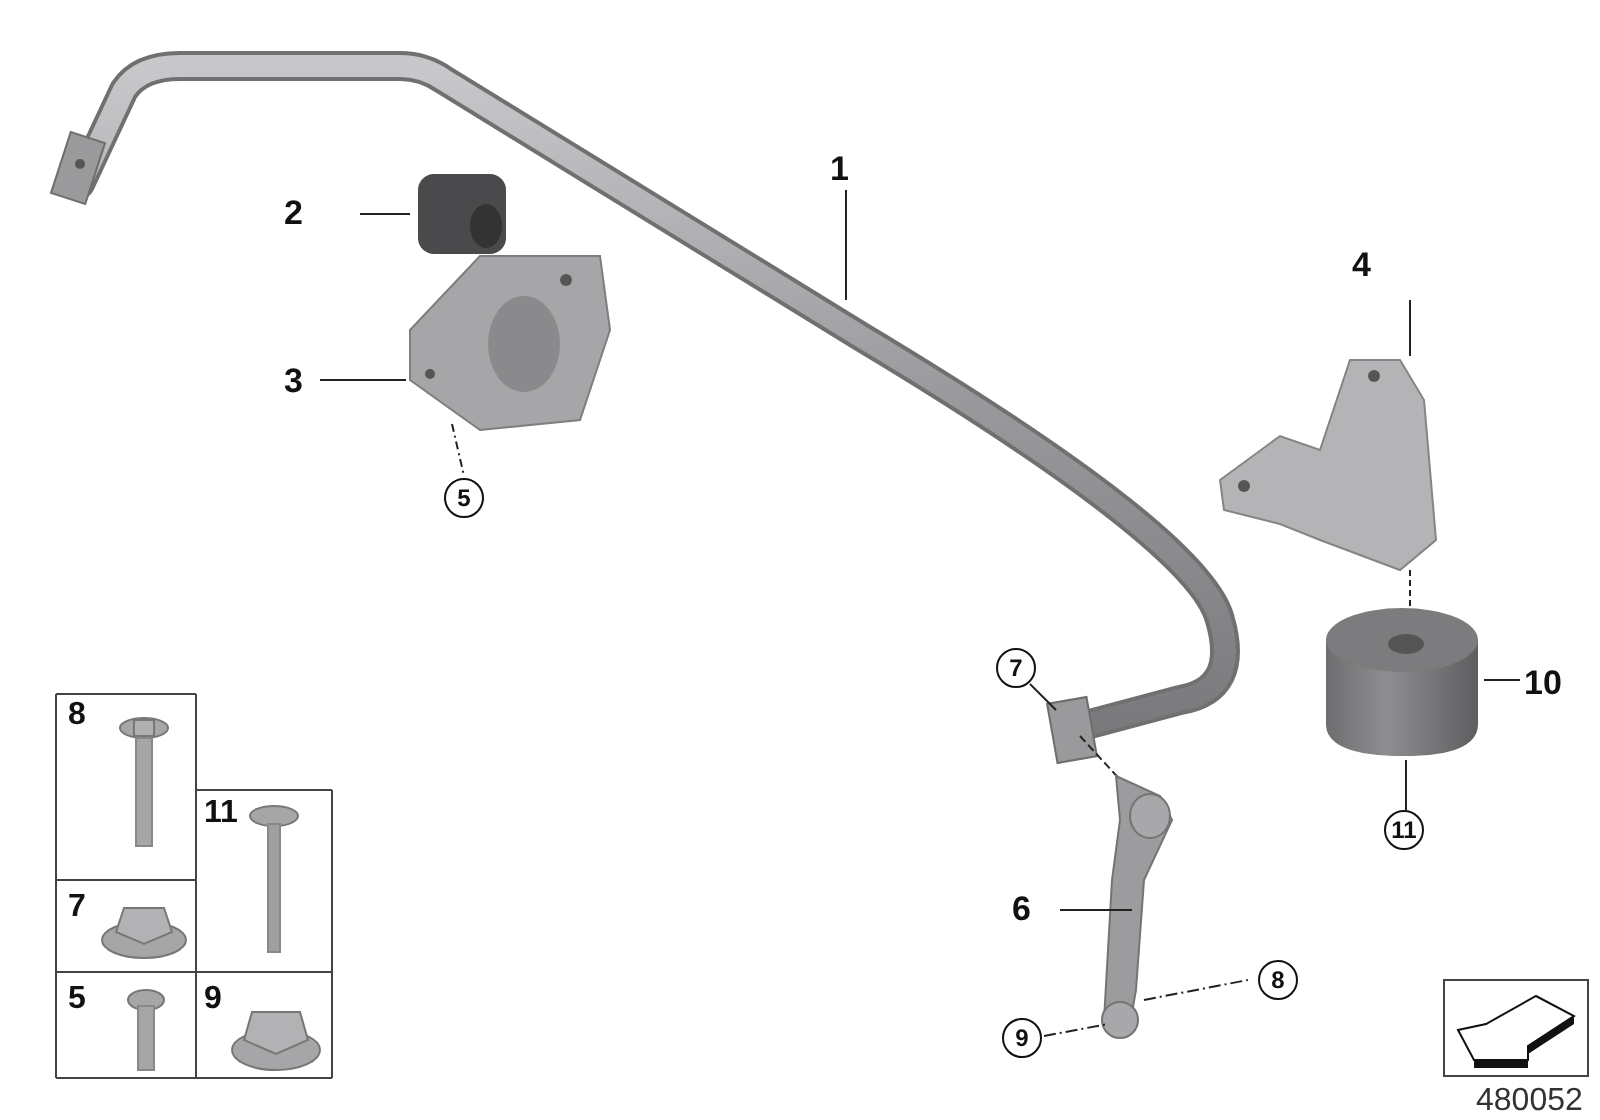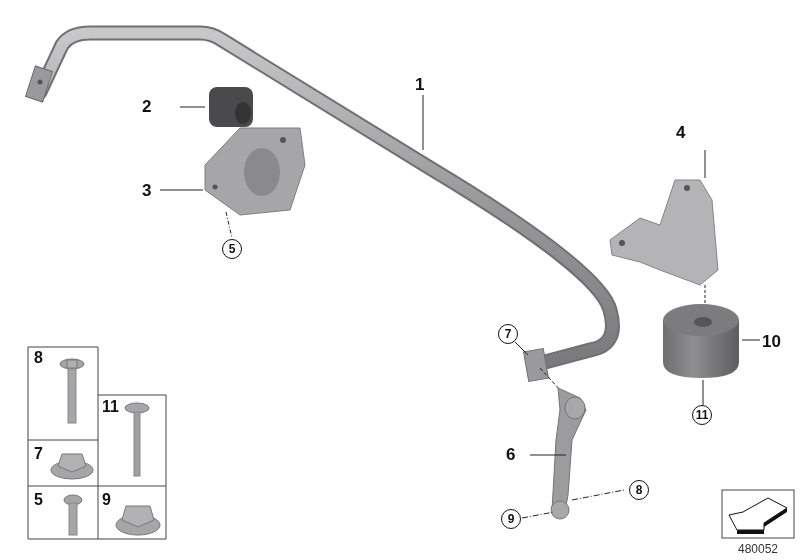--- a/index.html
+++ b/index.html
@@ -1,21 +1,21 @@
 <!DOCTYPE html>
 <html><head>
 <meta charset="utf-8">
 <style>
   html, body { margin:0; padding:0; background:#ffffff; }
   body { width:800px; height:560px; position:relative; overflow:hidden; font-family:"Liberation Sans", sans-serif; }
   svg.diagram { position:absolute; left:0; top:0; width:800px; height:560px; }
   .lbl { position:absolute; font-weight:bold; font-size:17px; color:#111; line-height:1; }
   .circ { position:absolute; width:20px; height:20px; border:1.6px solid #111; border-radius:50%; font-size:12px; font-weight:bold; display:flex; align-items:center; justify-content:center; background:#fff; color:#111; box-sizing:border-box; }
   .boxlbl { position:absolute; font-weight:bold; font-size:16px; color:#111; line-height:1; }
-  .imgid { position:absolute; font-size:12px; color:#333; }
+  .imgid { position:absolute; font-size:16px; color:#333; }
 </style>
 </head>
 <body>
 
 <svg class="diagram" viewBox="0 0 800 560">
   <defs>
     <linearGradient id="barg" x1="0" y1="0" x2="0" y2="1">
       <stop offset="0" stop-color="#c8c8ca"></stop>
       <stop offset="0.5" stop-color="#9a9a9c"></stop>
       <stop offset="1" stop-color="#7a7a7c"></stop>

